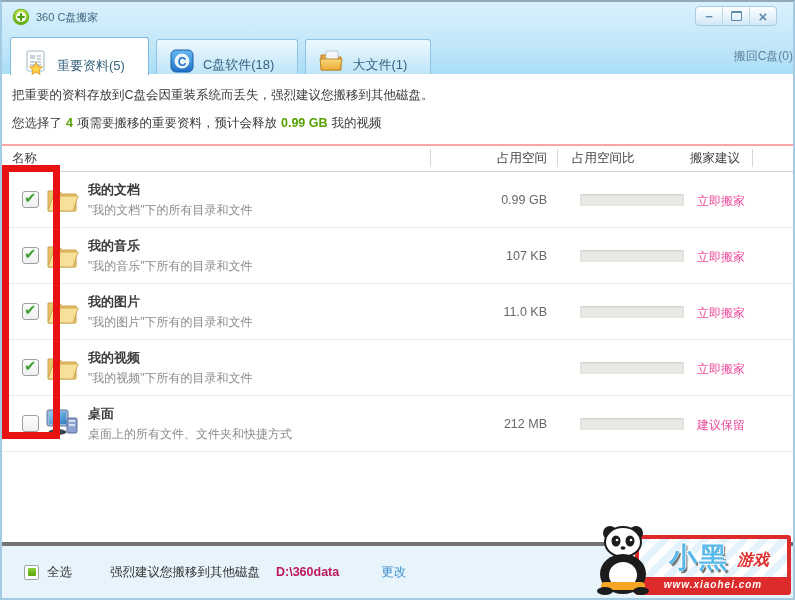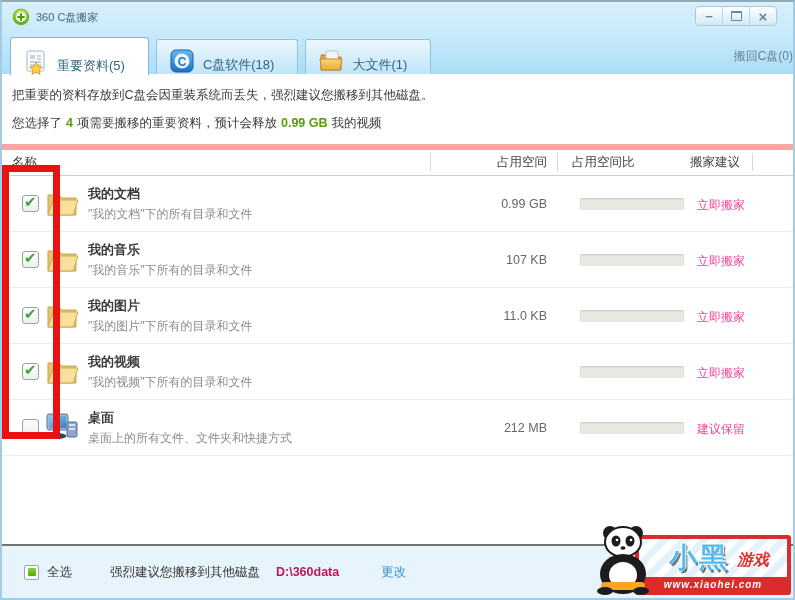--- a/index.html
+++ b/index.html
@@ -45,21 +45,21 @@
   .tab.active{
     height:37px;background:#fff;border-color:#7fb8dd;z-index:3;margin-bottom:-1px;
   }
   .tab .ticon{width:26px;height:26px;flex:0 0 auto;}
   .move-back{position:absolute;right:0;bottom:9px;font-size:12px;color:#60839a;cursor:pointer;}
   
   .content{position:absolute;left:0;top:72px;right:0;bottom:54px;background:#fff;}
   .notice{padding:13px 10px 0 10px;font-size:12.5px;color:#3a3a3a;}
   .summary{padding:11px 10px 12px 10px;font-size:12.5px;color:#3a3a3a;}
   .green-strong{color:#55a000;font-weight:bold;margin:0 4px;}
-  .table-header{position:relative;height:25px;border-top:6px solid #fca5a5;border-bottom:1px solid #cfcfcf;}
+  .table-header{position:relative;height:25px;border-top:2px solid #fca5a5;border-bottom:1px solid #cfcfcf;}
   .table-header span{position:absolute;top:4px;font-size:12.5px;color:#424242;}
   .th-name{left:10px;}
   .th-size{left:495px;text-align:center;}
   .th-ratio{left:570px;}
   .th-advice{left:688px;}
   .th-tick{position:absolute;top:3px;width:1px;height:18px;background:#d7d7d7;}
   .tick1{left:428px;}.tick2{left:555px;}.tick3{left:750px;}
   
   .row{position:relative;height:55px;border-bottom:1px solid #ececec;}
   .cb{
@@ -82,21 +82,21 @@
   .fill{height:100%;min-width:3px;background:linear-gradient(#a9e96e,#79c838);border-radius:2px 0 0 2px;}
   .row-advice{position:absolute;left:695px;top:21px;font-size:12px;color:#ec4899;}
   
   .red-annotation{
     position:absolute;left:0;top:163px;width:58px;height:274px;
     border:7px solid #e81212;box-sizing:border-box;z-index:50;pointer-events:none;
   }
   
   .footer{
     position:absolute;left:0;right:0;bottom:0;height:52px;
-    background:#e8f4fb;border-top:2px solid #737373;
+    background:#e8f4fb;border-top:4px solid #737373;
     display:flex;align-items:center;font-size:12.5px;color:#333;
   }
   .fcb{
     width:13px;height:13px;margin-left:22px;border:1px solid #9aa8a0;border-radius:2px;
     background:#fdfdfd;display:flex;align-items:center;justify-content:center;
   }
   .fcb-inner{width:8px;height:8px;background:linear-gradient(#8cd133,#56a50d);border-radius:1px;}
   .select-all-label{margin-left:8px;}
   .move-text{margin-left:38px;}
   .dest{color:#be185d;font-weight:bold;margin-left:16px;}

